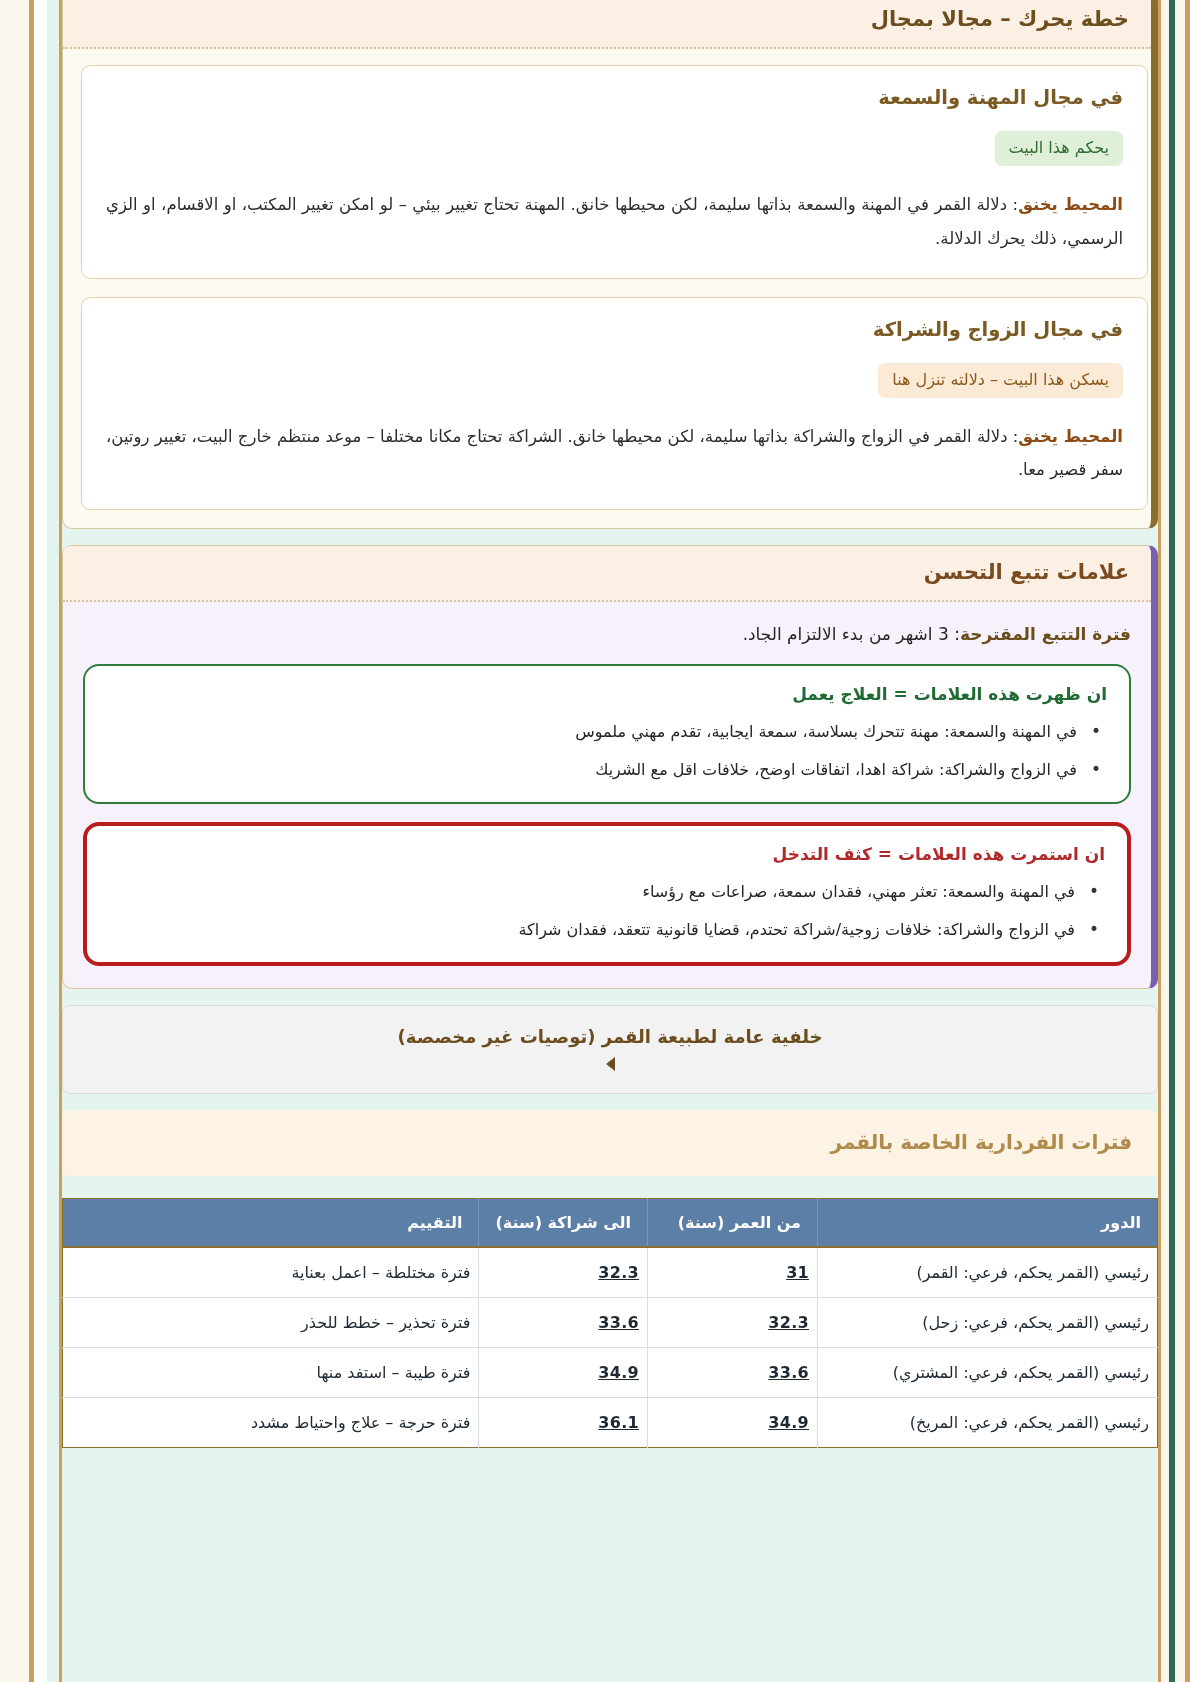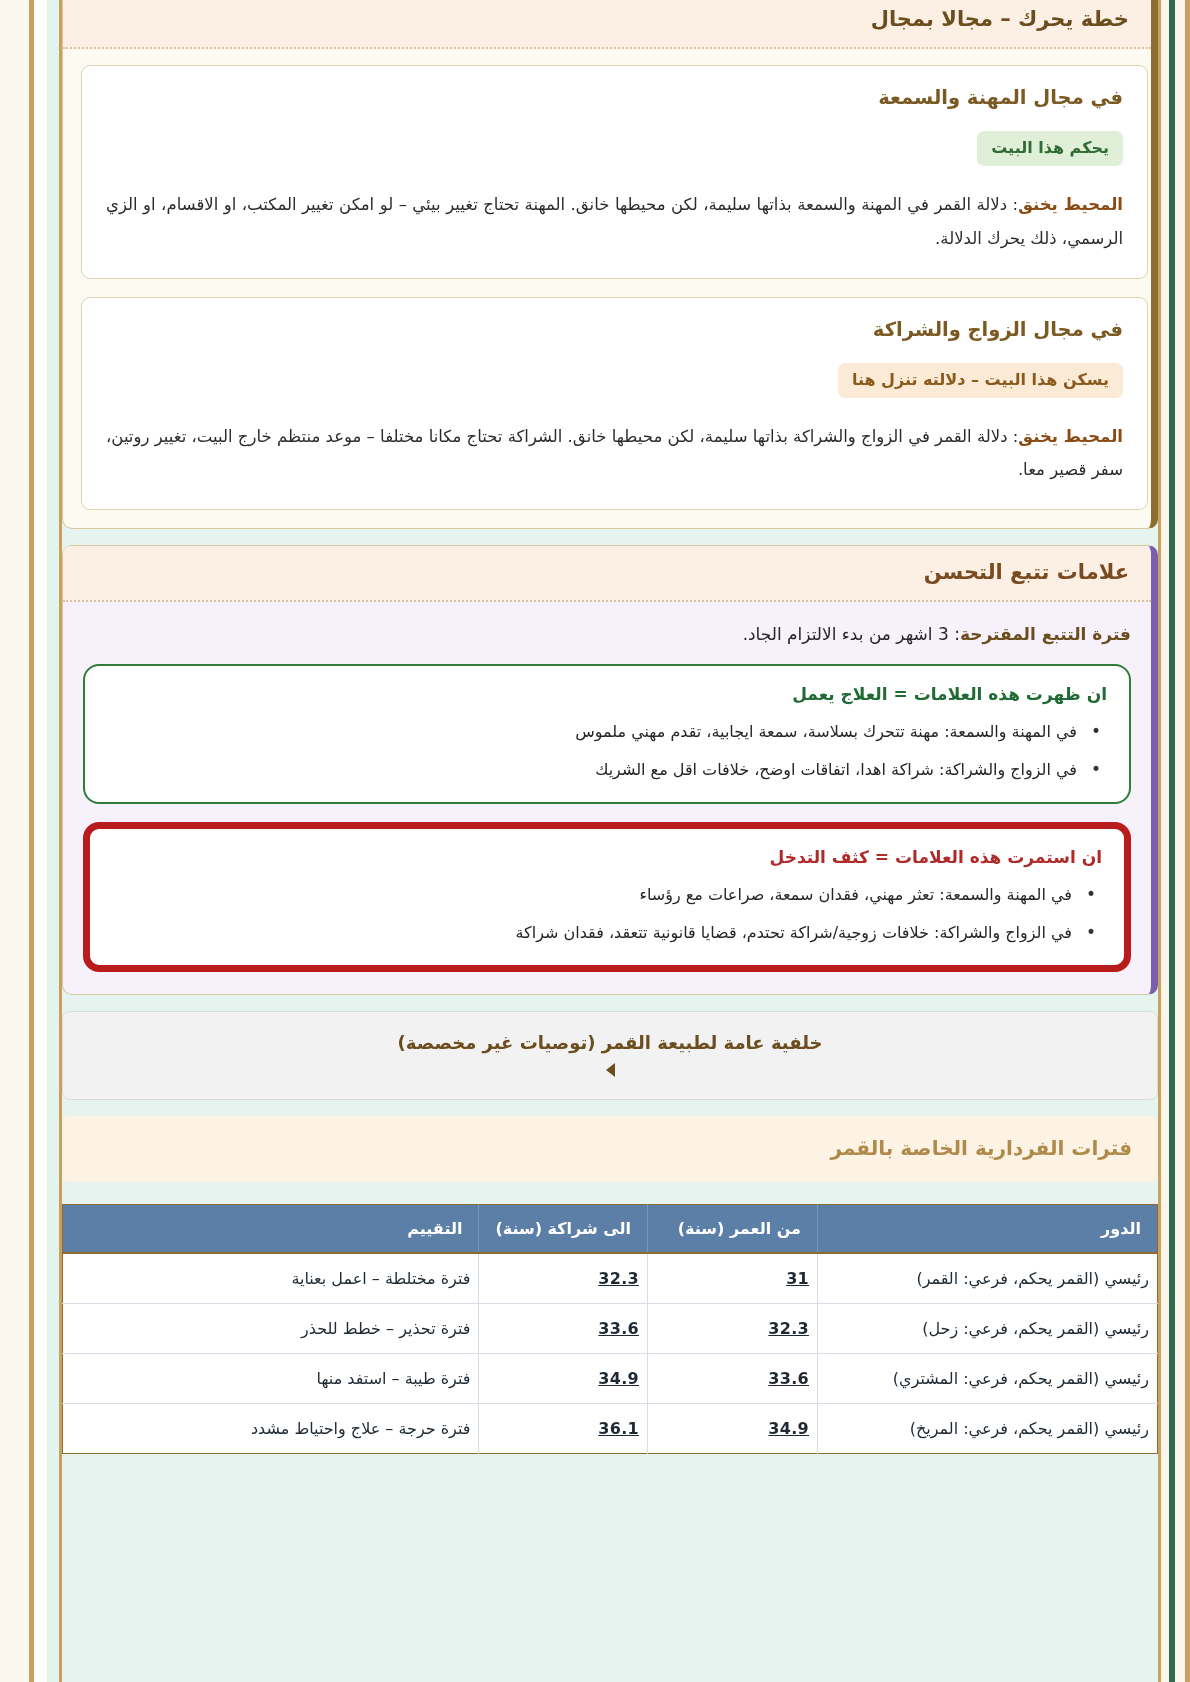--- a/index.html
+++ b/index.html
@@ -89,21 +89,21 @@
     font-weight: bold;
     color: #7a5a22;
     text-align: right;
   }
 
   .chip {
     display: inline-block;
     padding: 7px 14px 9px 14px;
     border-radius: 7px;
     font-size: 16px;
-    font-weight: bold;
+    font-weight: normal;
     margin-bottom: 22px;
   }
   .chip-green { background: #e0efd8; color: #2f6b32; }
   .chip-amber { background: #fbead5; color: #8a5a1c; }
 
   .para {
     font-size: 16.5px;
     line-height: 2.05;
     color: #2b2b2b;
     text-align: justify;
@@ -129,21 +129,21 @@
   .track-lead b { color: #6b4d1e; }
 
   .box {
     background: #ffffff;
     border-radius: 16px;
     padding: 18px 22px 18px 22px;
     margin-bottom: 18px;
   }
   .box:last-child { margin-bottom: 0; }
   .box-green { border: 2px solid #2f7d3b; }
-  .box-red   { border: 7px solid #b91c1c; }
+  .box-red   { border: 4px solid #b91c1c; }
 
   .box h4 {
     margin: 0 0 16px 0;
     font-size: 17px;
     font-weight: bold;
     text-align: right;
   }
   .box-green h4 { color: #1f6b33; }
   .box-red   h4 { color: #b02a2a; }
 

